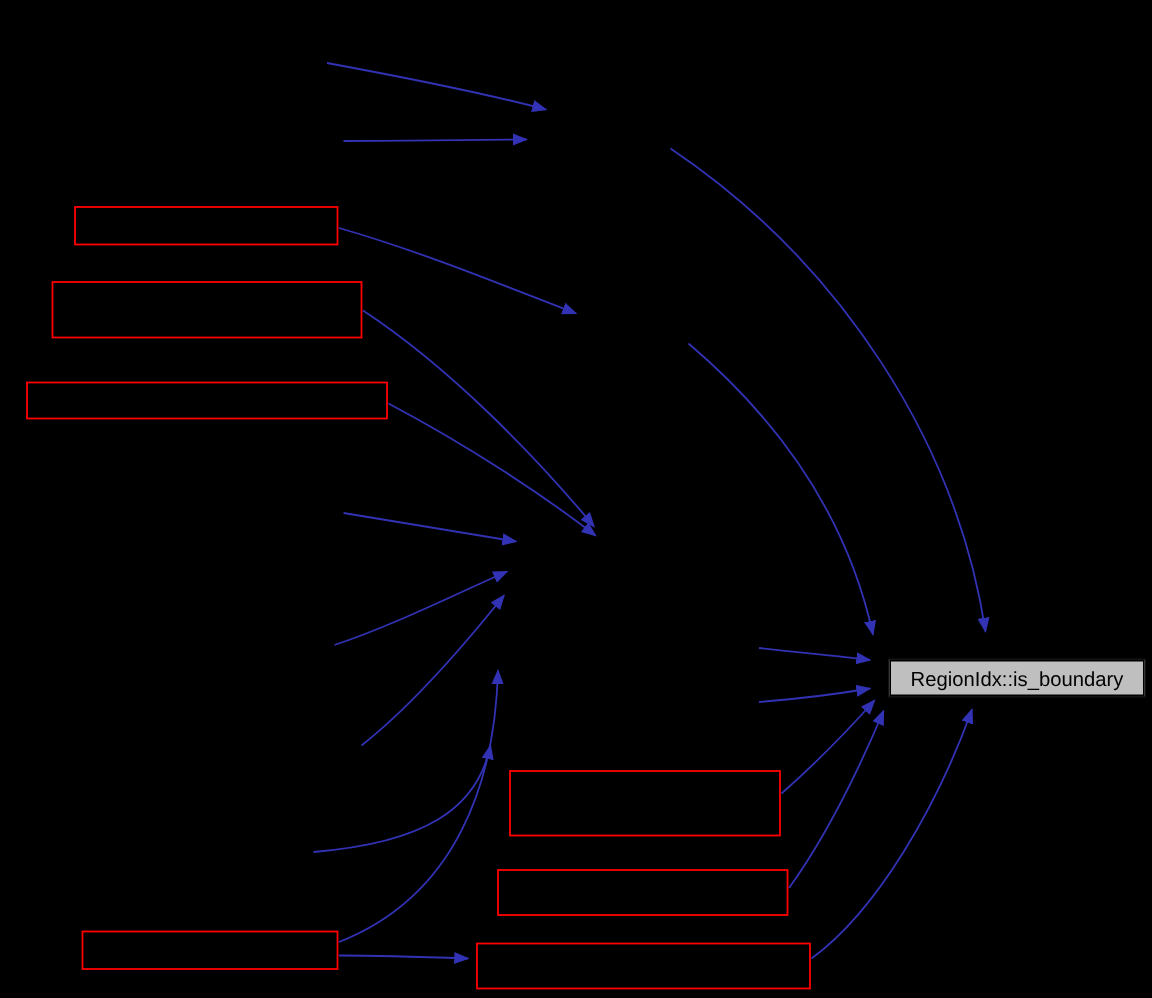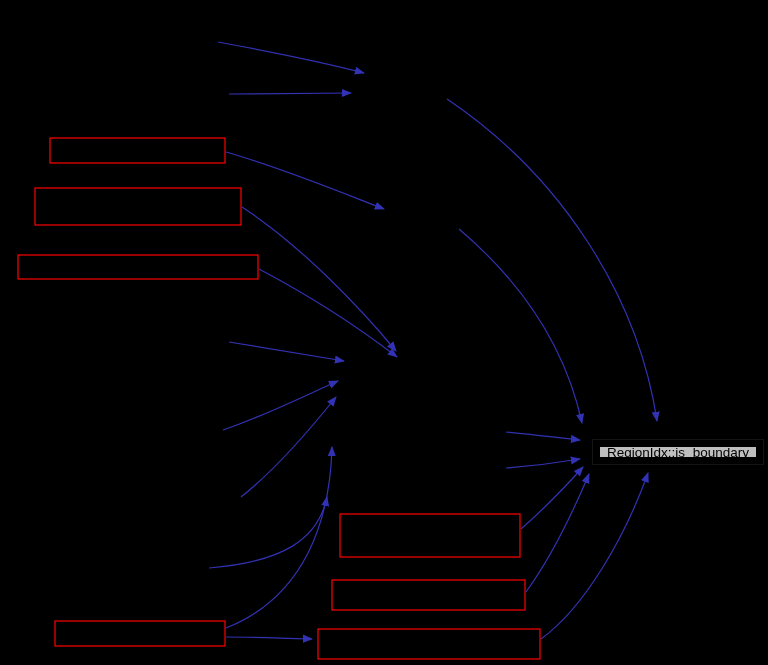--- a/index.html
+++ b/index.html
@@ -20,21 +20,21 @@
     background: #000000;
   }
   .canvas svg {
     position: absolute;
     left: 0;
     top: 0;
   }
   .highlight-node {
     position: absolute;
     box-sizing: border-box;
-    border: 7px solid #d946ef;
+    border: 1px solid #d946ef;
     display: flex;
     align-items: center;
     justify-content: center;
     font-size: 13.5px;
     white-space: nowrap;
     box-shadow: 0 0 0 1px rgba(255,255,255,0.08);
   }
 </style>
 </head>
 <body>

